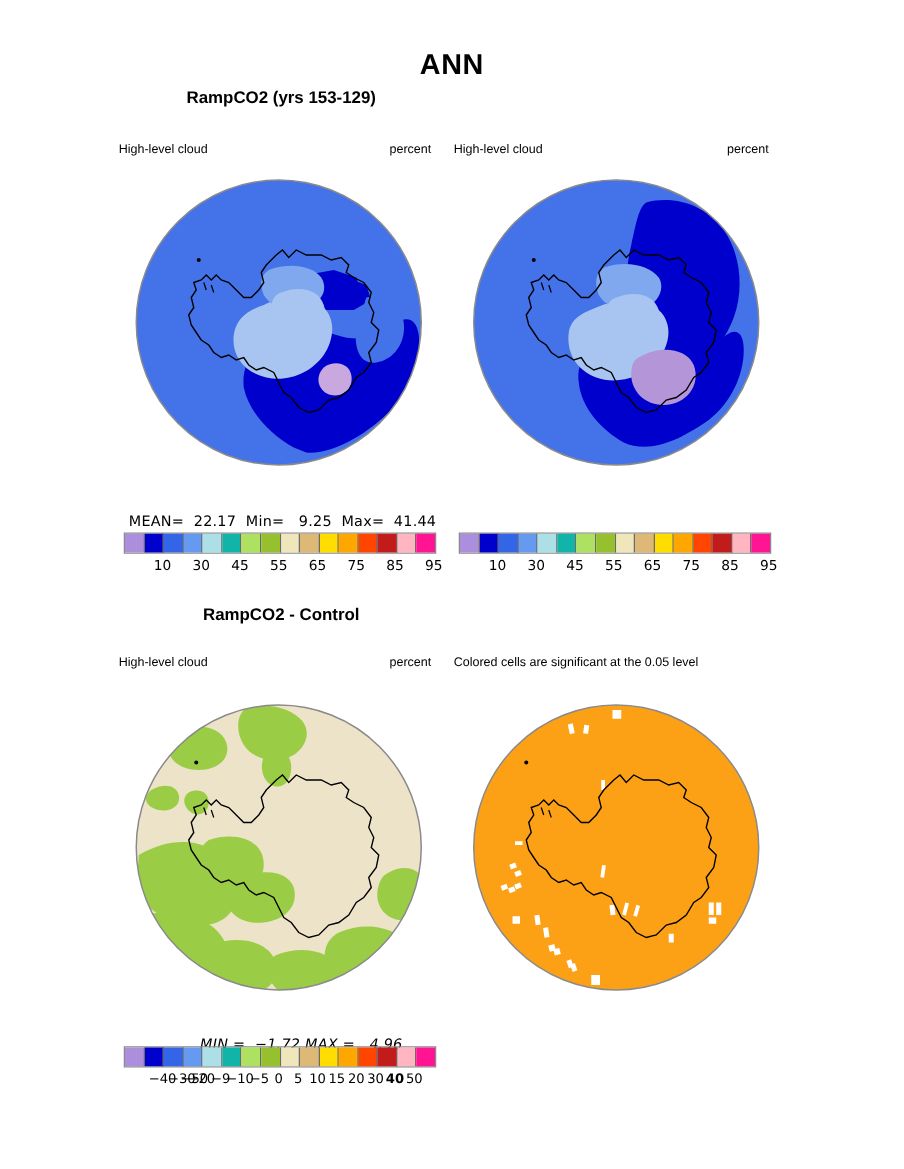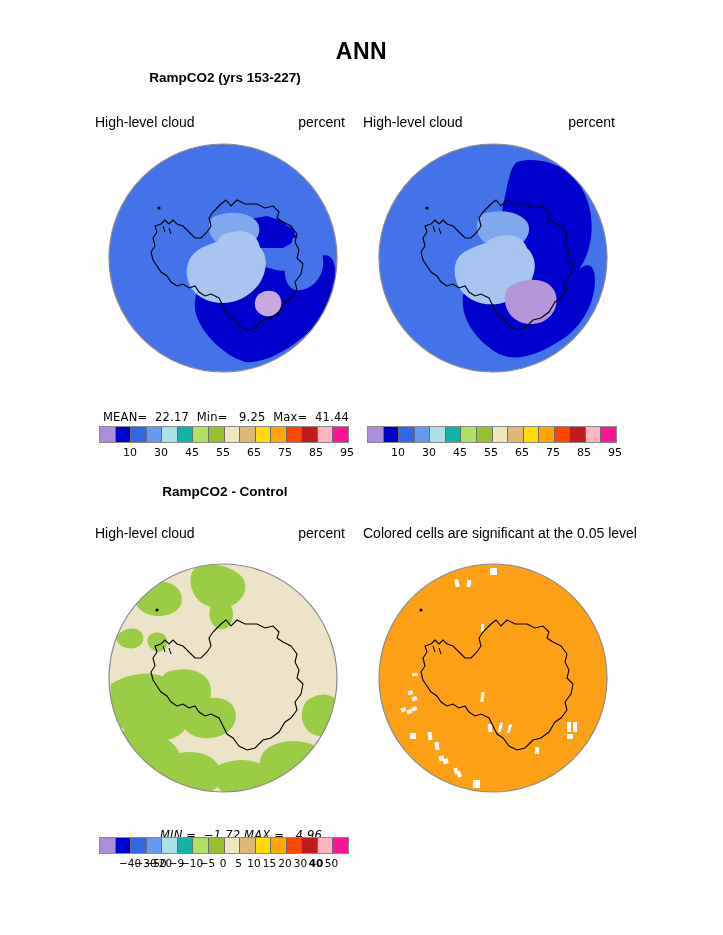--- a/index.html
+++ b/index.html
@@ -7,21 +7,21 @@
   .page{position:absolute;inset:0;}
 
   .main-title{position:absolute;left:0;top:38px;width:723px;text-align:center;font-size:23px;font-weight:bold;letter-spacing:.5px;}
 
   .panel-title{position:absolute;font-size:13.5px;font-weight:bold;text-align:center;}
   #t-tl{left:90px;top:70px;width:270px;}
   #t-tr{left:360px;top:70px;width:270px;}
   #t-bl{left:90px;top:484px;width:270px;}
   #t-br{left:345px;top:484px;width:330px;}
 
-  .sub-row{position:absolute;font-size:14px;}
+  .sub-row{position:absolute;font-size:10px;}
   .sub-left{text-align:left;}
   #s-tl-l{left:95px;top:114px;}
   #s-tl-r{left:215px;top:114px;width:130px;text-align:right;}
   #s-tr-l{left:363px;top:114px;}
   #s-tr-r{left:490px;top:114px;width:125px;text-align:right;}
   #s-bl-l{left:95px;top:525px;}
   #s-bl-r{left:215px;top:525px;width:130px;text-align:right;}
   #s-br-l{left:363px;top:525px;}
 
   .globe-wrap{position:absolute;width:232px;height:232px;}
@@ -50,21 +50,21 @@
   #tk-b{left:99px;top:857px;width:248px;}
   #tk-b span{font-size:10.5px;}
 </style>
 </head>
 <body>
 
 <div class="page">
 
   <div class="main-title">ANN</div>
 
-  <div class="panel-title" id="t-tl">RampCO2 (yrs 153-227)</div>
+  <div class="panel-title" id="t-tl">RampCO2 (yrs 153-129)</div>
   <div class="sub-row sub-left" id="s-tl-l">High-level cloud</div>
   <div class="sub-row" id="s-tl-r">percent</div>
 
   <div class="globe-wrap" id="g-tl">
     <svg viewBox="0 0 232 232" xmlns="http://www.w3.org/2000/svg">
       <defs>
         <clipPath id="clipTL">
             <circle cx="116" cy="116" r="114"></circle>
           </clipPath>
       </defs>

